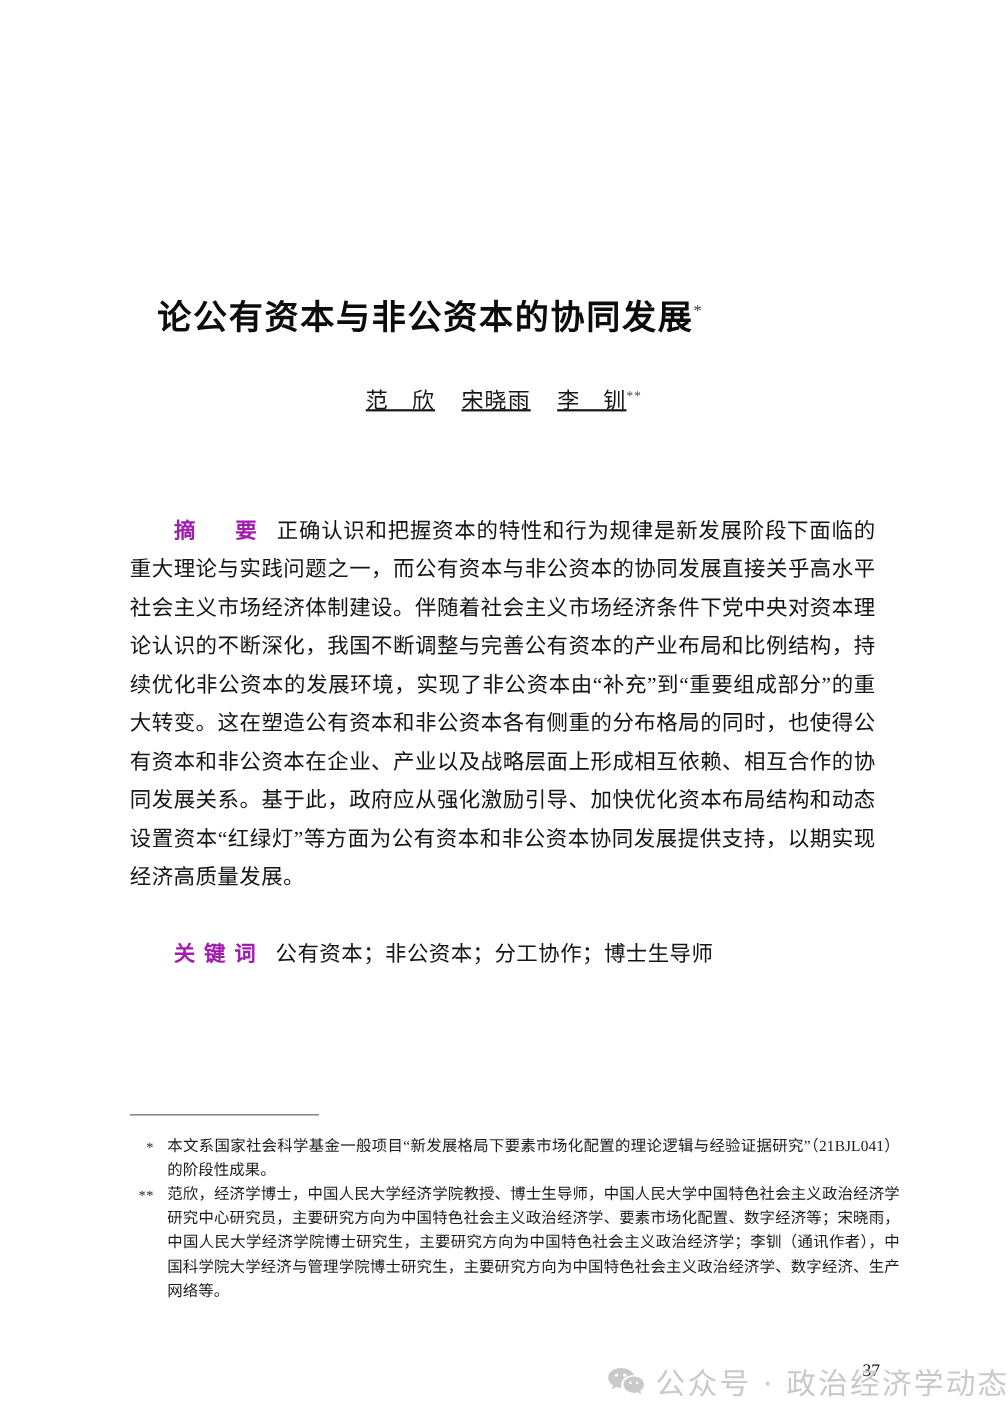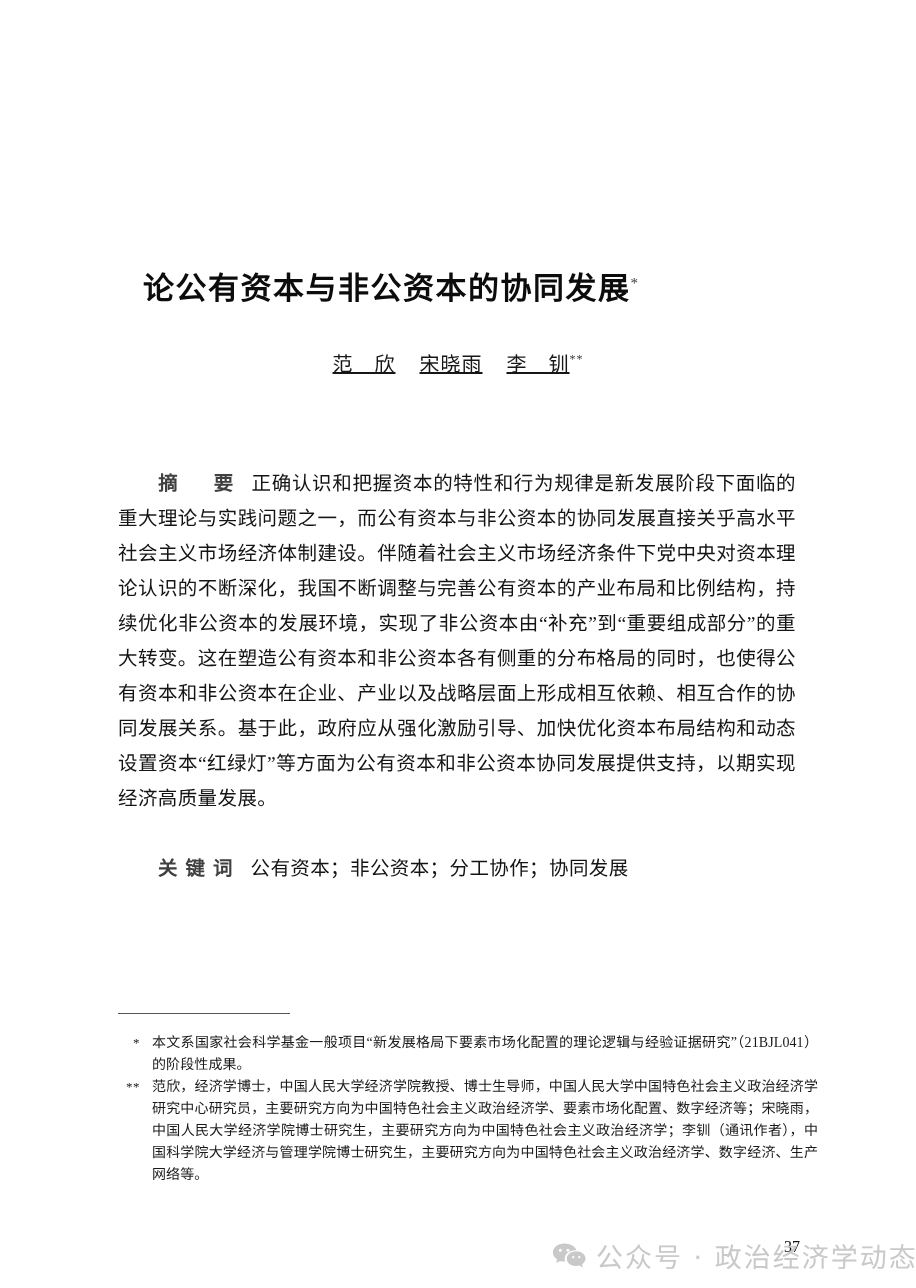--- a/index.html
+++ b/index.html
@@ -87,21 +87,21 @@
     color: #141414;
     margin: 0;
     text-indent: 0;
     letter-spacing: 0.4px;
   }
   .lead-indent { display: inline-block; width: 40px; }
   .label-bold {
     font-weight: 700;
     letter-spacing: 8px;
     padding-right: 10px;
-    color: #404040;
+    color: #a21caf;
   }
 
   .keywords-line {
     position: absolute;
     left: 118px;
     top: 851px;
     width: 678px;
     font-family: "Liberation Serif", "DejaVu Serif", serif;
     font-size: 19.5px;
     line-height: 35px;
@@ -191,21 +191,21 @@
   <div class="title-block">
     <h1 class="article-title"><span>论公有资本与非公资本的协同发展</span><span class="title-mark">*</span></h1>
   </div>
 
   <div class="authors"><span class="author-name">范　欣</span><span class="author-name">宋晓雨</span><span class="author-name">李　钏</span><span class="author-mark">**</span></div>
 
   <div class="abstract-area">
     <p class="abstract-body"><span class="lead-indent"></span><span class="label-bold">摘　要</span><span>正确认识和把握资本的特性和行为规律是新发展阶段下面临的重大理论与实践问题之一，而公有资本与非公资本的协同发展直接关乎高水平社会主义市场经济体制建设。伴随着社会主义市场经济条件下党中央对资本理论认识的不断深化，我国不断调整与完善公有资本的产业布局和比例结构，持续优化非公资本的发展环境，实现了非公资本由“补充”到“重要组成部分”的重大转变。这在塑造公有资本和非公资本各有侧重的分布格局的同时，也使得公有资本和非公资本在企业、产业以及战略层面上形成相互依赖、相互合作的协同发展关系。基于此，政府应从强化激励引导、加快优化资本布局结构和动态设置资本“红绿灯”等方面为公有资本和非公资本协同发展提供支持，以期实现经济高质量发展。</span></p>
   </div>
 
-  <div class="keywords-line"><span class="lead-indent"></span><span class="label-bold">关键词</span><span>公有资本；非公资本；分工协作；协同发展</span></div>
+  <div class="keywords-line"><span class="lead-indent"></span><span class="label-bold">关键词</span><span>公有资本；非公资本；分工协作；博士生导师</span></div>
 
   <div class="footnote-rule"></div>
 
   <div class="footnotes">
     <div class="fn-row">
       <span class="fn-mark">*</span>
       <span class="fn-text">本文系国家社会科学基金一般项目“新发展格局下要素市场化配置的理论逻辑与经验证据研究”（21BJL041）的阶段性成果。</span>
     </div>
     <div class="fn-row">
       <span class="fn-mark">**</span>

